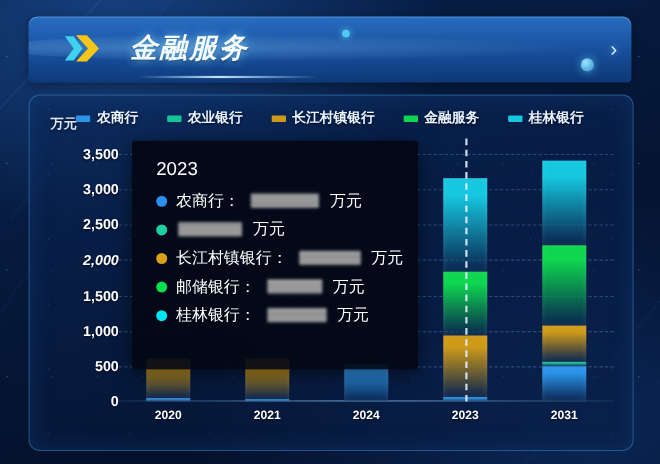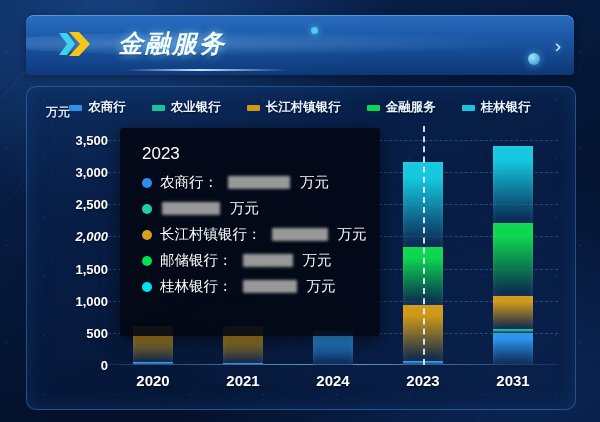--- a/index.html
+++ b/index.html
@@ -98,21 +98,21 @@
 
   .bar{position:absolute;bottom:0;width:40px;display:flex;flex-direction:column-reverse;}
   .seg{width:100%;}
   .marker{
     position:absolute;top:-14px;bottom:0;width:0;
     border-left:2px dashed rgba(225,238,255,.9);
   }
 
   .xaxis{position:absolute;left:108px;top:372px;width:450px;height:20px;}
   .xtick{position:absolute;transform:translateX(-50%);
-    font-size:15px;font-weight:bold;color:#ffffff;white-space:nowrap;
+    font-size:11px;font-weight:bold;color:#ffffff;white-space:nowrap;
     text-shadow:0 1px 2px rgba(0,10,30,.95);}
 
   
   .tooltip{
     position:absolute;left:120px;top:128px;width:260px;height:208px;
     background:rgba(3,8,20,.93);
     border-radius:3px;
     box-shadow:0 4px 18px rgba(0,0,0,.55);
     padding:14px 0 0 0;box-sizing:border-box;
   }

